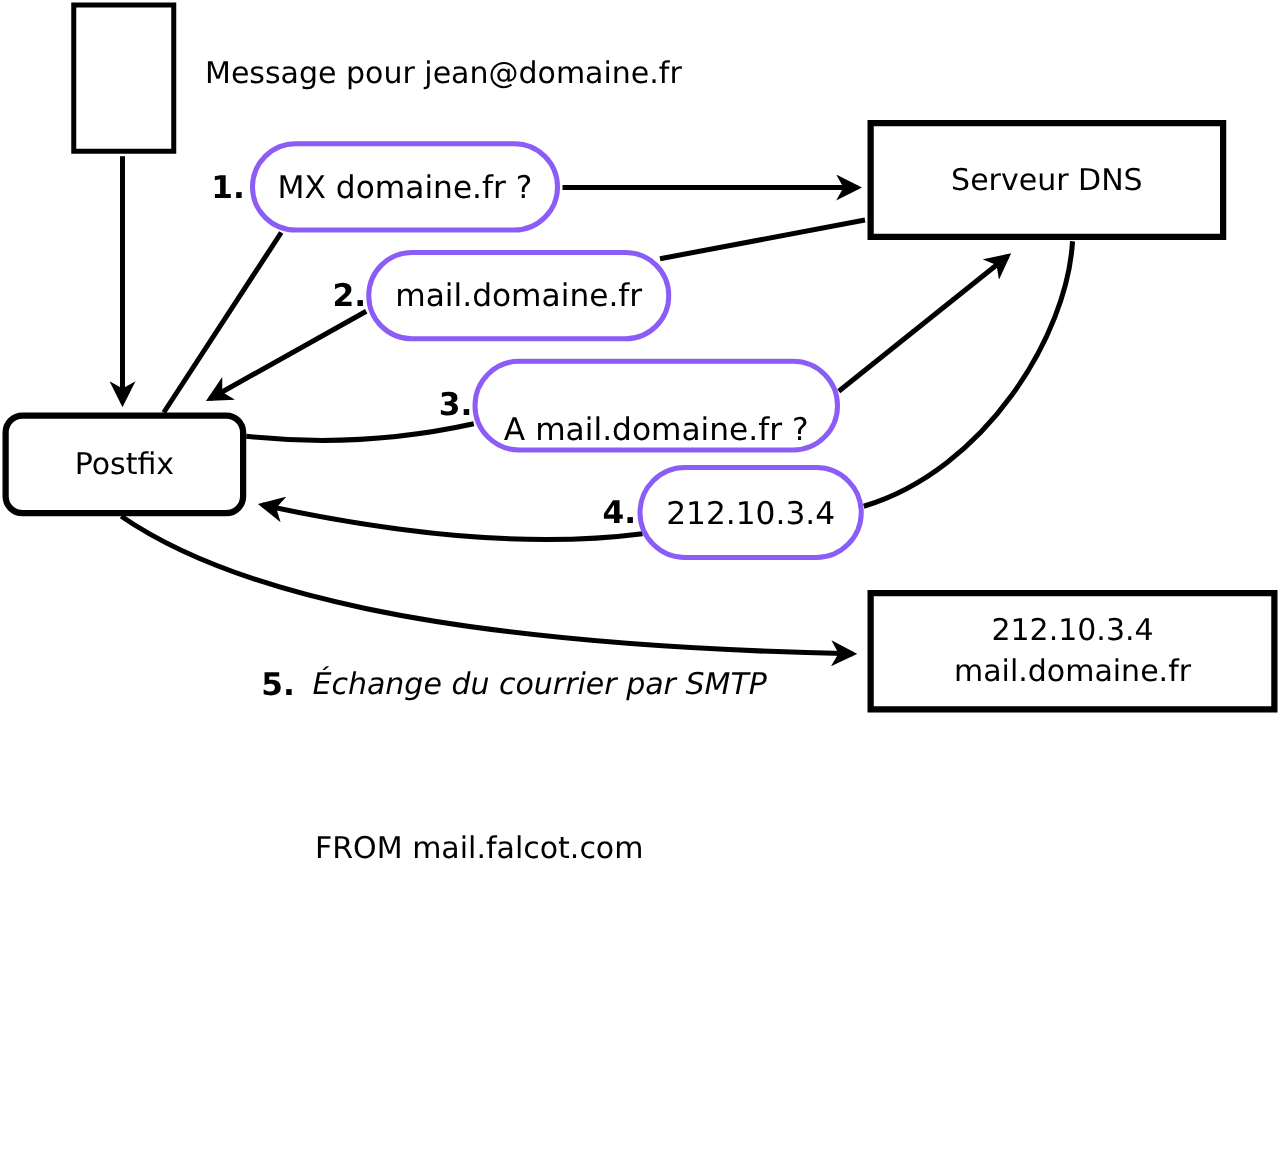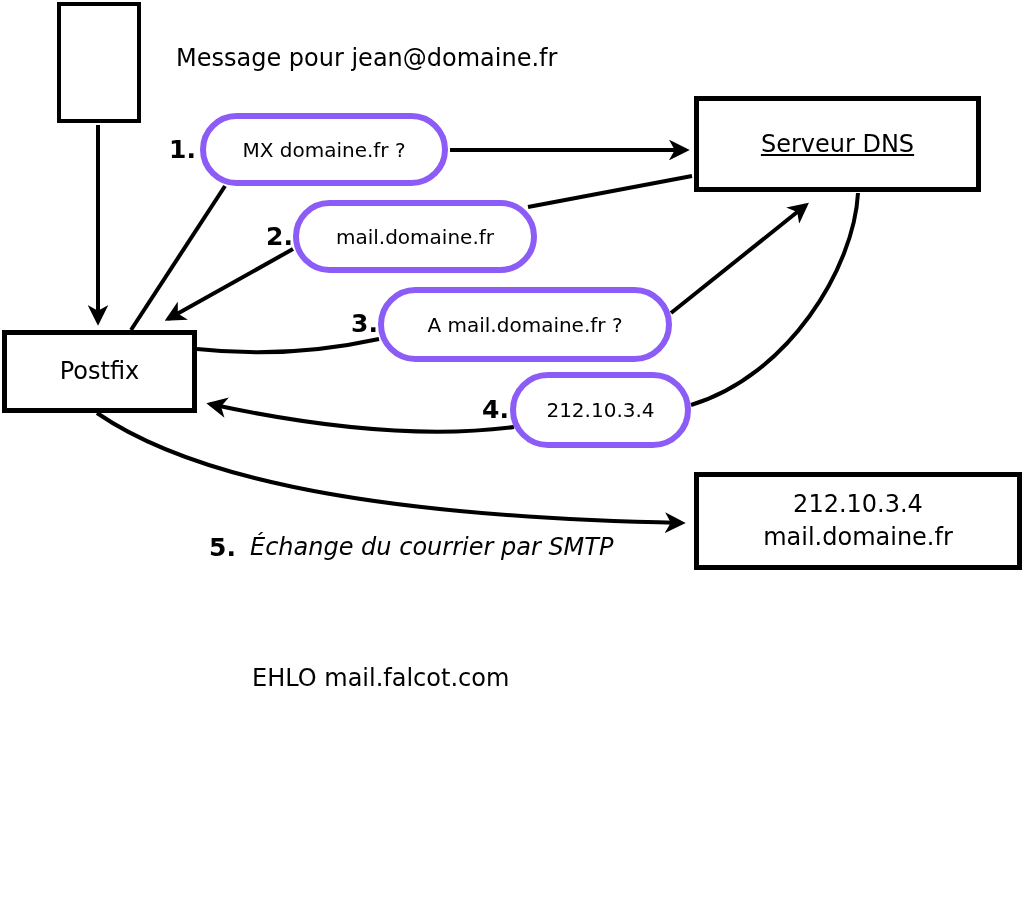--- a/index.html
+++ b/index.html
@@ -29,27 +29,27 @@
     display: flex;
     align-items: center;
     justify-content: center;
     font-size: 24px;
     text-align: center;
     line-height: 33px;
   }
   .pill {
     position: absolute;
     box-sizing: border-box;
-    border: 6px solid #8b5cf6;
+    border: 4px solid #8b5cf6;
     border-radius: 40px;
     background: #fff;
     display: flex;
     align-items: center;
     justify-content: center;
-    font-size: 20px;
+    font-size: 25px;
     white-space: nowrap;
   }
   .stepnum {
     position: absolute;
     font-weight: bold;
     font-size: 25px;
     width: 38px;
     text-align: right;
     white-space: nowrap;
   }
@@ -86,62 +86,62 @@
     <path d="M293,249 Q225,287 168,319" marker-end="url(#ah)"></path>
     <path d="M197,349 Q288,359 379,339"></path>
     <path d="M671,313 L806,205" marker-end="url(#ah)"></path>
     <path d="M858,193 C854,268 788,376 691,405"></path>
     <path d="M514,427 Q390,443 210,404" marker-end="url(#ah)"></path>
     <path d="M97,413 C180,470 340,516 682,523" marker-end="url(#ah)"></path>
   </svg>
 
   <div class="box" style="left:57px; top:2px; width:84px; height:121px; border-width:4px;"></div>
 
-  <div class="freelabel" style="left:176px; top:44px;">Message pour jean@domaine.fr</div>
+  <div class="freelabel" style="left:164px; top:44px;">Message pour jean@domaine.fr</div>
 
   <div class="stepnum" style="left:158px; top:135px;">1.</div>
   <div class="pill" style="left:200px; top:113px; width:248px; height:73px;">
     <span>MX domaine.fr ?</span>
   </div>
 
   <div class="stepnum" style="left:255px; top:222px;">2.</div>
   <div class="pill" style="left:293px; top:200px; width:244px; height:73px;">
     <span>mail.domaine.fr</span>
   </div>
 
   <div class="stepnum" style="left:340px; top:309px;">3.</div>
-  <div class="pill" style="left:378px; top:287px; width:294px; height:75px;">
+  <div class="pill" style="left:378px; top:287px; width:294px; height:75px;align-items:flex-end;">
     <span>A mail.domaine.fr ?</span>
   </div>
 
   <div class="stepnum" style="left:471px; top:395px;">4.</div>
   <div class="pill" style="left:510px; top:372px; width:181px; height:76px;">
     <span>212.10.3.4</span>
   </div>
 
-  <div class="box" style="left:694px; top:96px; width:287px; height:96px;text-decoration:underline;">
+  <div class="box" style="left:694px; top:96px; width:287px; height:96px;">
     <span>Serveur DNS</span>
   </div>
 
-  <div class="box" style="left:2px; top:330px; width:195px; height:83px;">
+  <div class="box" style="left:2px; top:330px; width:195px; height:83px;border-radius:16px;">
     <span>Postfix</span>
   </div>
 
   <div class="box" style="left:694px; top:472px; width:328px; height:98px;">
     <div>
       <div>212.10.3.4</div>
       <div>mail.domaine.fr</div>
     </div>
   </div>
 
   <div class="stepnum" style="left:198px; top:533px;">5.</div>
   <div class="freelabel" style="left:250px; top:533px;font-style:italic;">Échange du courrier par SMTP</div>
 
   <div class="smtp">
-    <div class="smtp-line">EHLO mail.falcot.com</div>
+    <div class="smtp-line">FROM mail.falcot.com</div>
     
     
     
     
     
     
     
   </div>
 
 </div>

